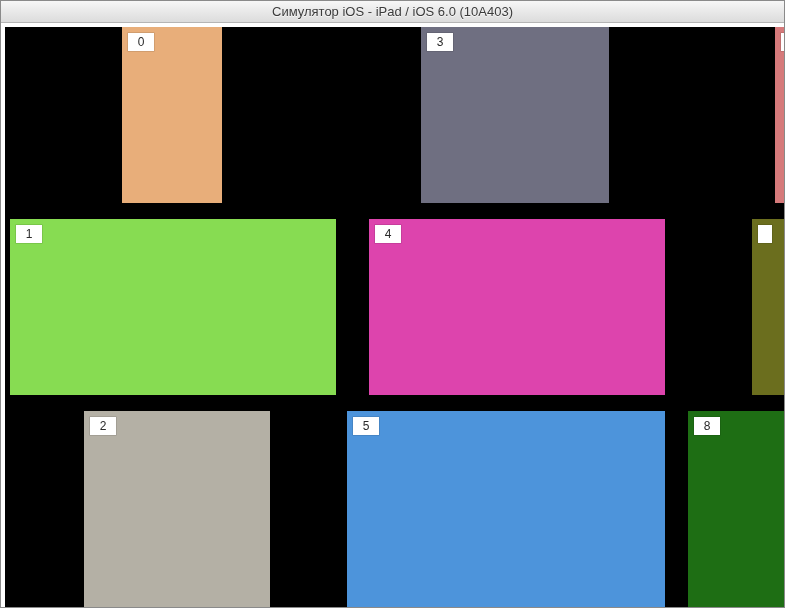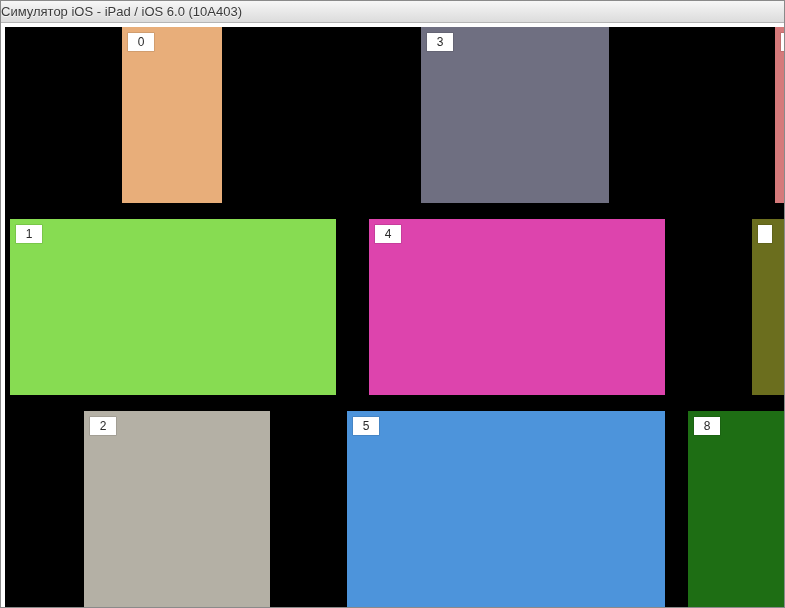--- a/index.html
+++ b/index.html
@@ -7,21 +7,21 @@
   body { background: #d0d0d0; }
   .window {
     width: 785px; height: 608px; position: relative;
     border: 1px solid #8a8a8a;
     background: #fff;
   }
   .titlebar {
     height: 22px;
     background: linear-gradient(to bottom, #f7f7f7 0%, #eaeaea 45%, #dcdcdc 100%);
     border-bottom: 1px solid #b5b5b5;
-    display: flex; align-items: center; justify-content: flex-start;
+    display: flex; align-items: center; justify-content: center;
     font-size: 13px; color: #3b3b3b;
     text-shadow: 0 1px 0 rgba(255,255,255,.7);
     position: relative;
   }
   .content {
     position: absolute;
     top: 22px; left: 0; right: 0; bottom: 0;
     background: #ffffff;
   }
   .sim {

